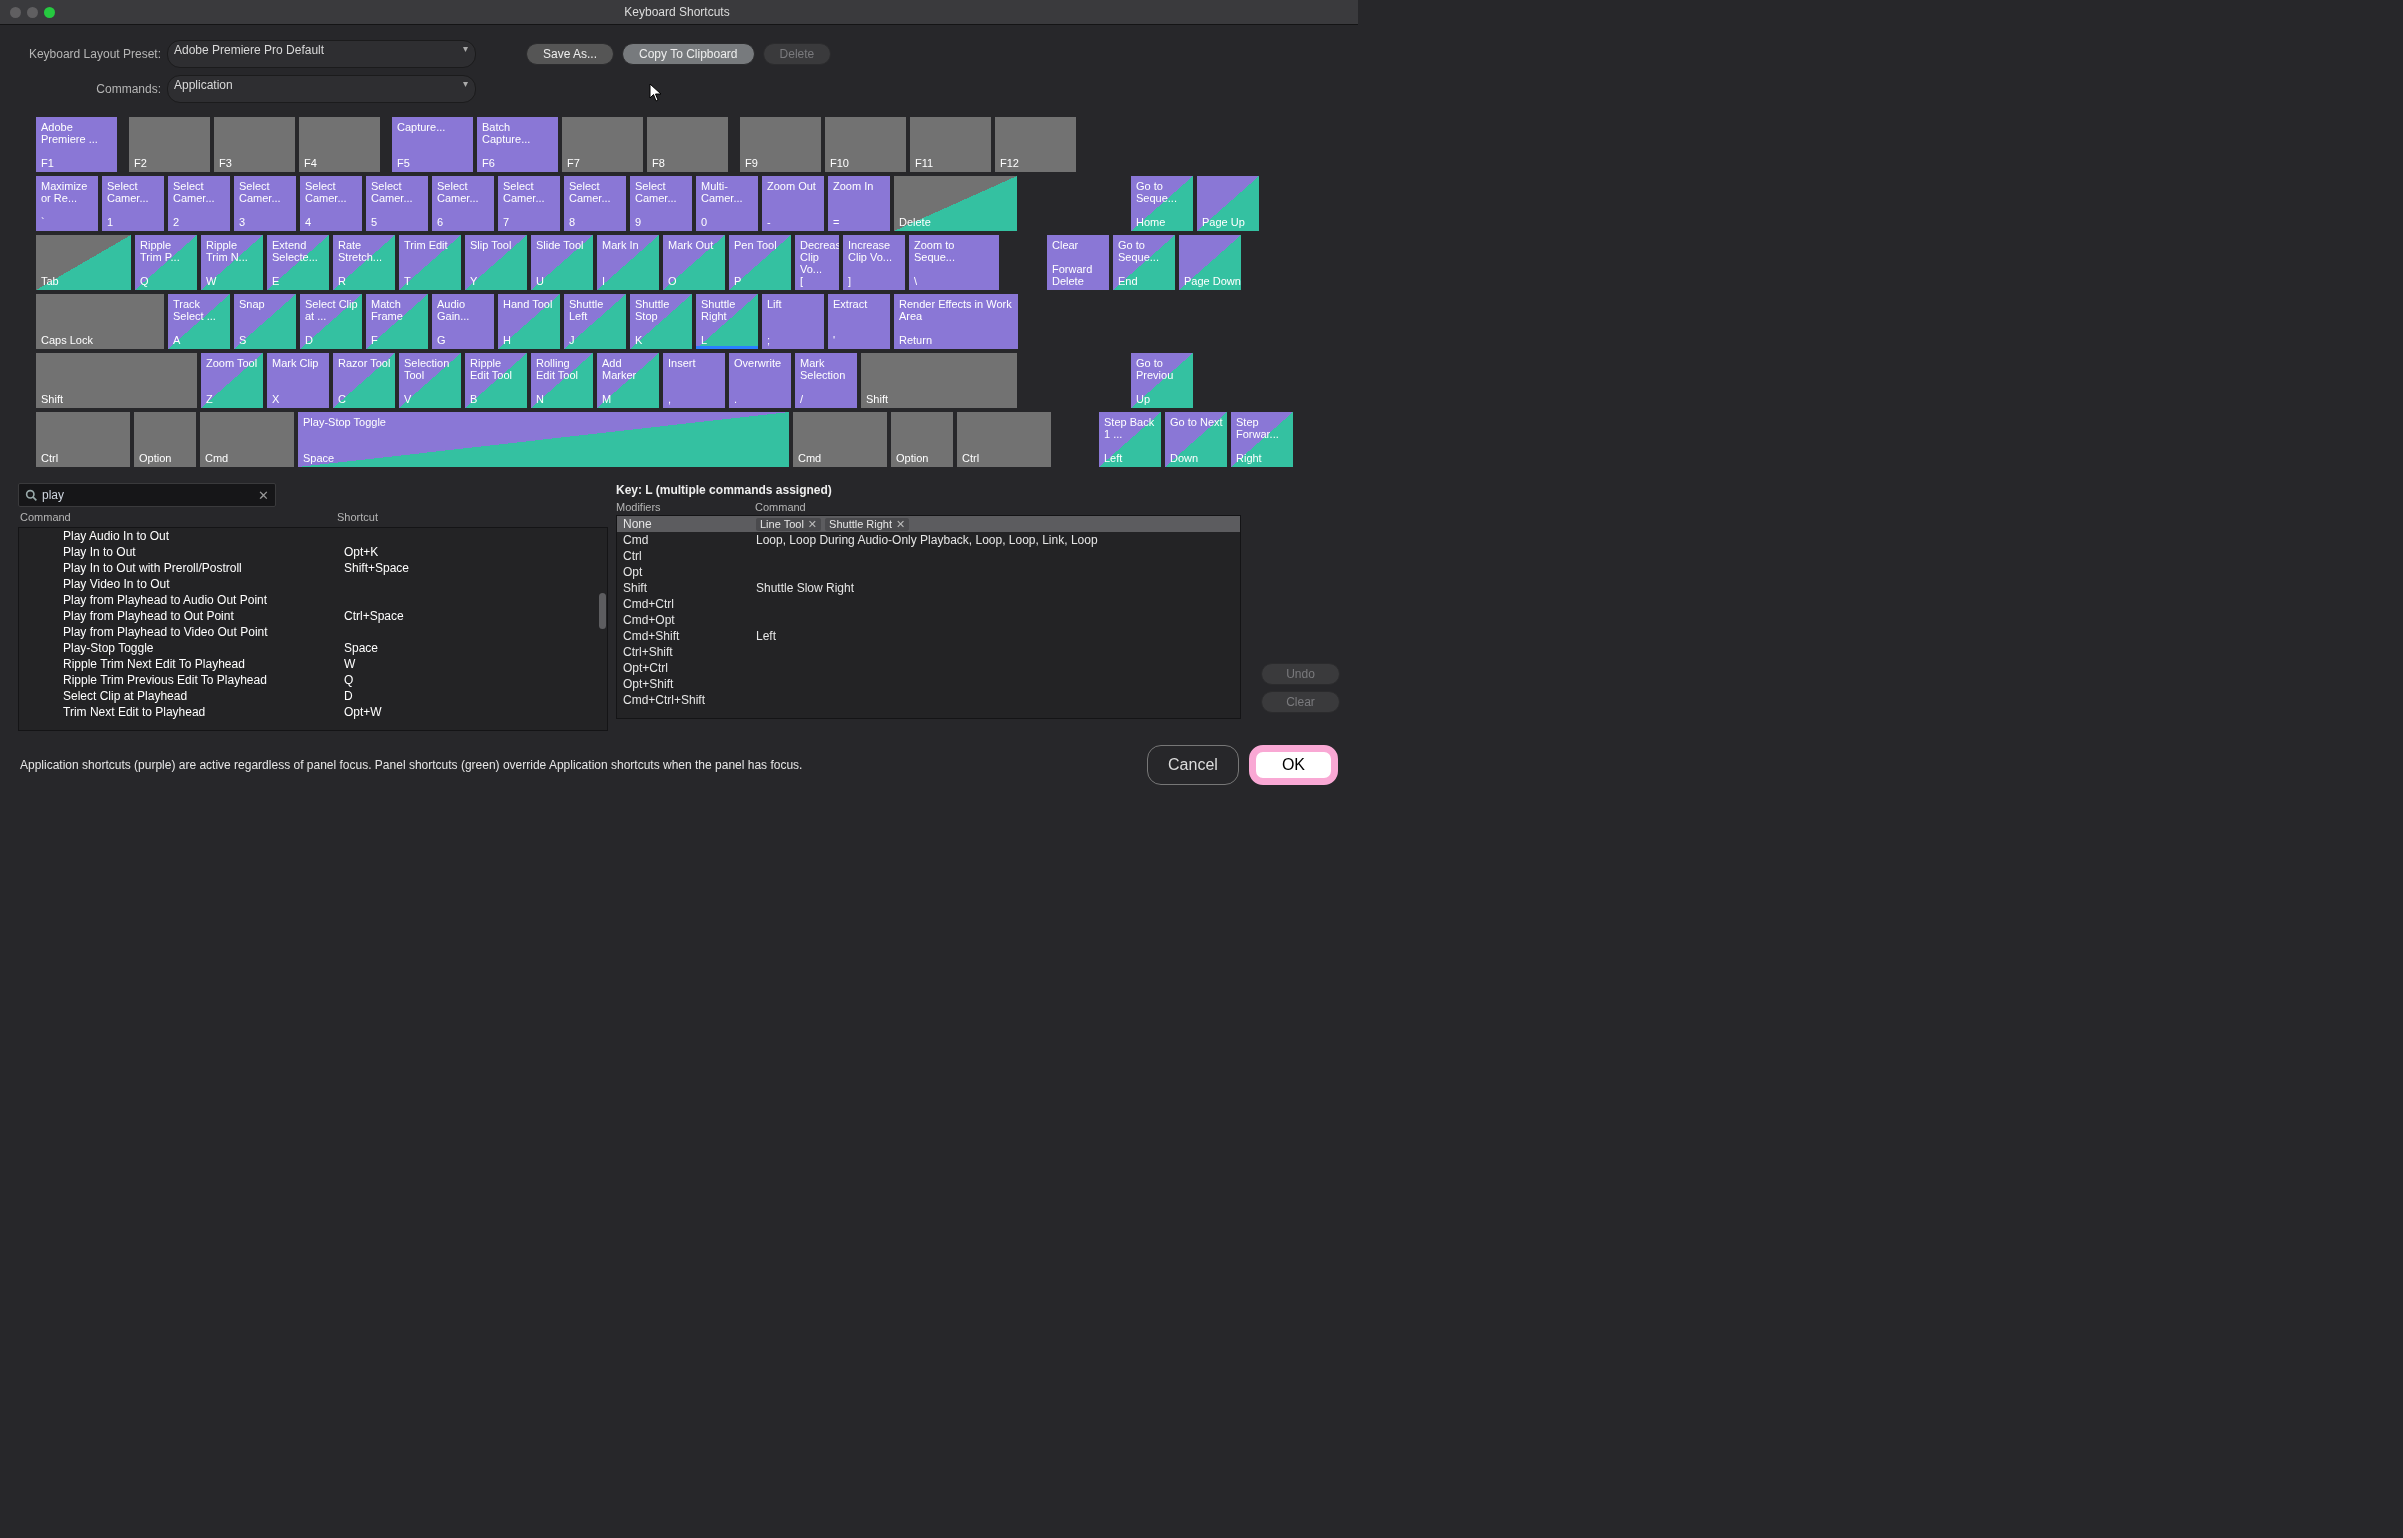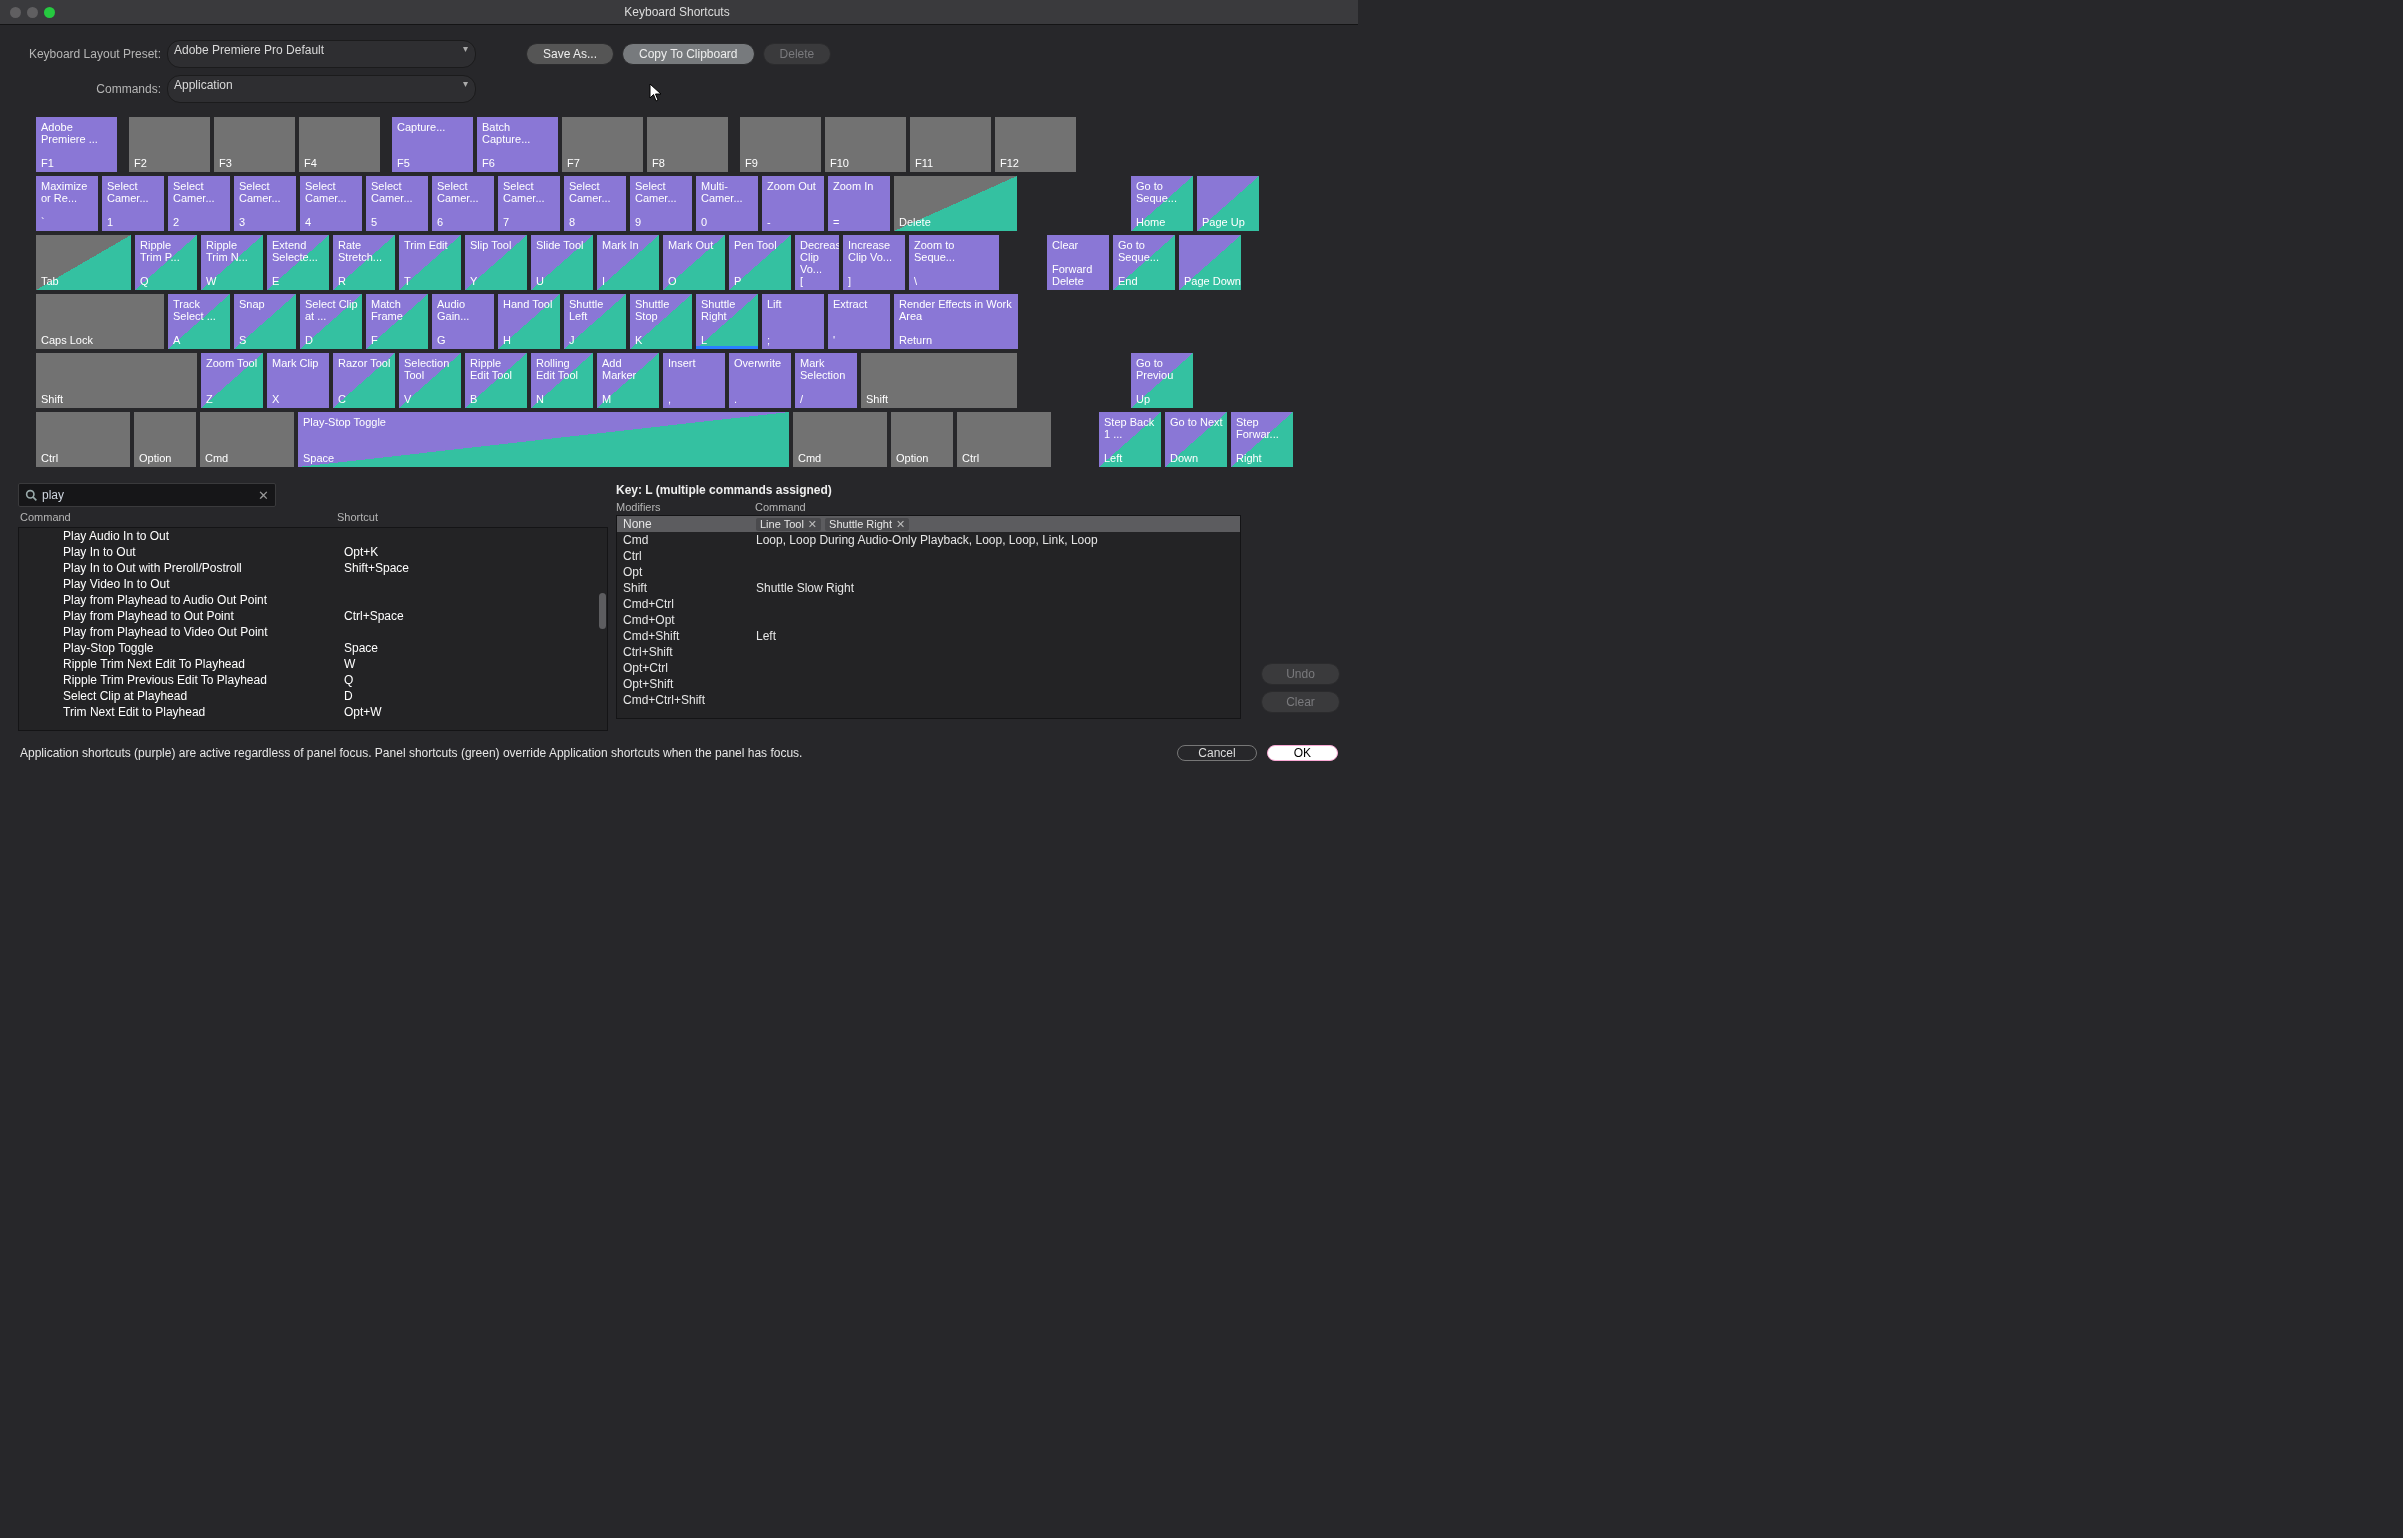--- a/index.html
+++ b/index.html
@@ -73,23 +73,23 @@
   .mrow .m1{width:133px;color:#e6e6e6;}
   .mrow .m2{flex:1;color:#e6e6e6;}
   .mrow.sel{background:#5c5c5f;}
   .tag{display:inline-flex;align-items:center;background:#4a4a4d;border-radius:2px;padding:0 4px;margin-right:4px;font-size:11px;}
   .tag .tx{color:#bbb;margin-left:4px;cursor:pointer;}
   .sidebtn-col{display:flex;flex-direction:column;gap:6px;justify-content:flex-end;margin-left:20px;padding-bottom:6px;}
   .sidebtn{width:79px;}
   
   .footer{display:flex;align-items:center;padding:14px 20px 16px;}
   .hint{flex:1;font-size:12px;color:#e6e6e6;}
-  .fbtn{border-radius:14px;height:16px;padding:0 20px;font-size:12px;margin-left:10px;cursor:pointer;}
+  .fbtn{border-radius:14px;height:40px;padding:0 20px;font-size:16px;margin-left:10px;cursor:pointer;}
   .cancel{background:transparent;border:1px solid #777;color:#ddd;}
-  .ok{background:#fff;border:1px solid #f9a8d4;color:#000;font-weight:500;padding:0 26px;}
+  .ok{background:#fff;border:7px solid #f9a8d4;color:#000;font-weight:500;padding:0 26px;}
   .cursor{position:absolute;left:648px;top:58px;pointer-events:none;}
   .cursor svg{width:16px;height:20px;}
   .list-inner{flex:1;}
 </style>
 </head>
 <body>
 
 <div class="titlebar">
   <div class="traffic">
     <div class="tl r"></div>

